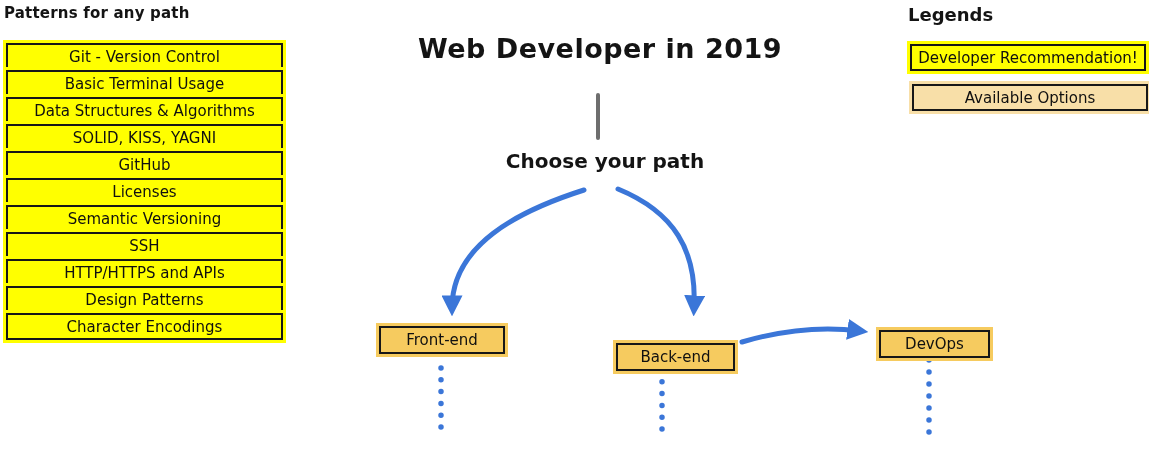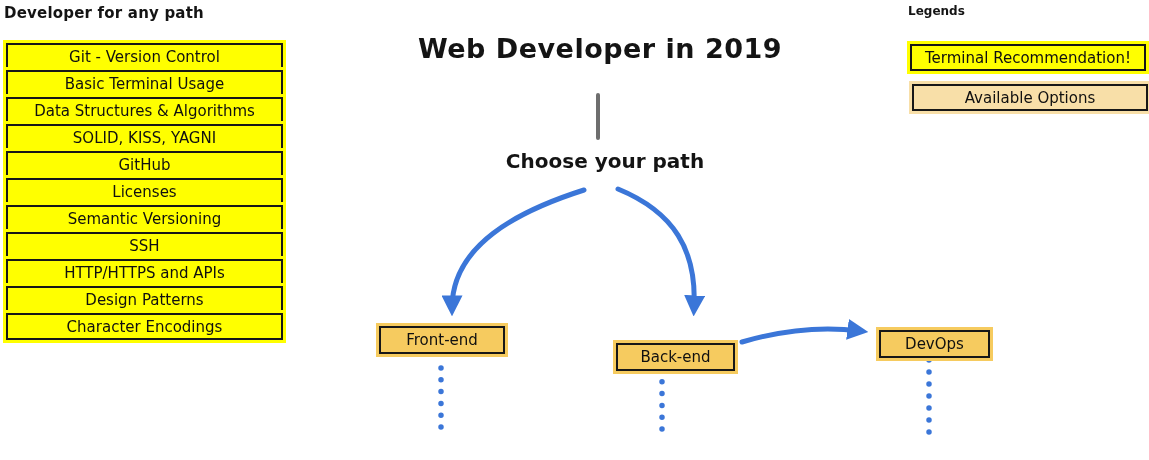--- a/index.html
+++ b/index.html
@@ -55,21 +55,21 @@
     display: flex; align-items: center; justify-content: center;
     font-size: 15px; color: #101010; white-space: nowrap;
   }
   .path-frontend { left: 379px; top: 326px; width: 126px; }
   .path-backend  { left: 616px; top: 328px; width: 119px; margin-top: 15px; }
   .path-devops   { left: 879px; top: 330px; width: 111px; }
 
   
   .legend-heading {
     position: absolute; left: 908px; top: 4px;
-    font-size: 12px; font-weight: bold;
+    font-size: 18px; font-weight: bold;
   }
   .legend-box {
     position: absolute; box-sizing: border-box; height: 27px;
     border: 2px solid var(--ink);
     display: flex; align-items: center; justify-content: center;
     font-size: 15px; color: #101010; white-space: nowrap;
   }
   .legend-rec {
     left: 910px; top: 44px; width: 236px;
     background: var(--yellow);
@@ -85,21 +85,21 @@
   .overlay { position: absolute; left: 0; top: 0; pointer-events: none; }
   .arrow { stroke: var(--blue); stroke-width: 5; fill: none; stroke-linecap: round; }
   .dots  { stroke: var(--blue); stroke-width: 5.5; fill: none; stroke-linecap: round; }
   .arrowhead { fill: var(--blue); }
 </style>
 </head>
 <body>
 
 <div class="canvas">
 
-  <div class="req-heading">Developer for any path</div>
+  <div class="req-heading">Patterns for any path</div>
   <div class="req-list">
       <div class="req-box">Git - Version Control</div>
       <div class="req-box">Basic Terminal Usage</div>
       <div class="req-box">Data Structures &amp; Algorithms</div>
       <div class="req-box">SOLID, KISS, YAGNI</div>
       <div class="req-box">GitHub</div>
       <div class="req-box">Licenses</div>
       <div class="req-box">Semantic Versioning</div>
       <div class="req-box">SSH</div>
       <div class="req-box">HTTP/HTTPS and APIs</div>
@@ -123,16 +123,16 @@
     <path class="dots" d="M441 368 V428" stroke-dasharray="0 11.8"></path>
     <path class="dots" d="M662 370 V430" stroke-dasharray="0 11.8"></path>
     <path class="dots" d="M929 360 V444" stroke-dasharray="0 12"></path>
   </svg>
 
   <div class="path-box path-frontend">Front-end</div>
   <div class="path-box path-backend">Back-end</div>
   <div class="path-box path-devops">DevOps</div>
 
   <div class="legend-heading">Legends</div>
-  <div class="legend-box legend-rec">Terminal Recommendation!</div>
+  <div class="legend-box legend-rec">Developer Recommendation!</div>
   <div class="legend-box legend-opt">Available Options</div>
 
 </div>
 
 </body></html>

